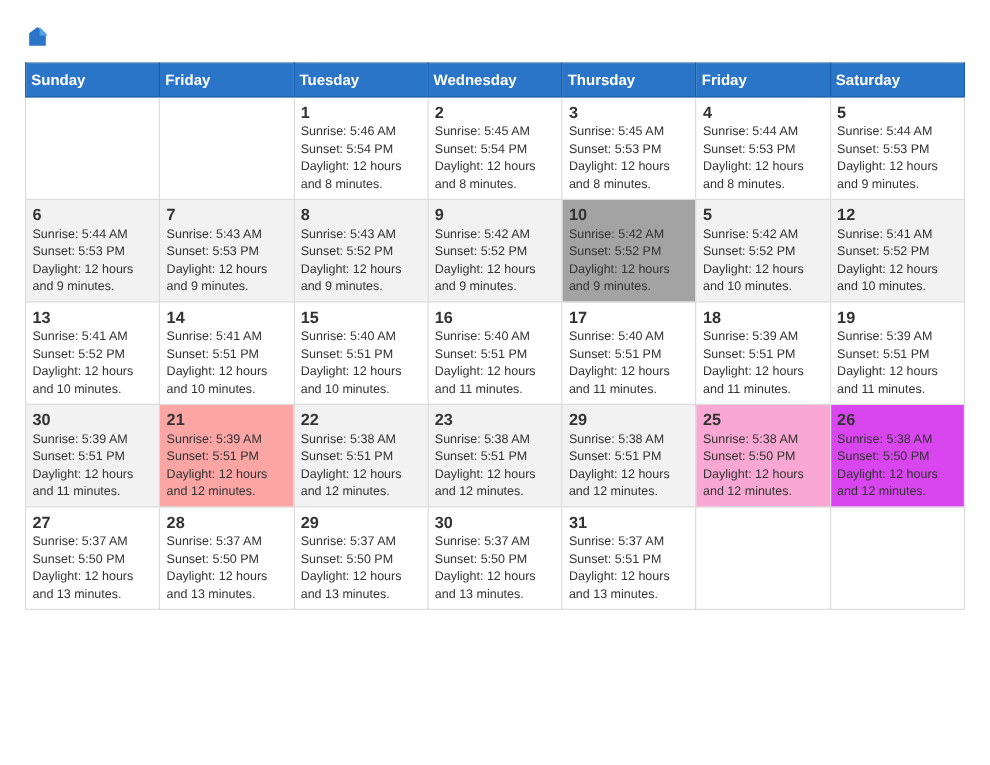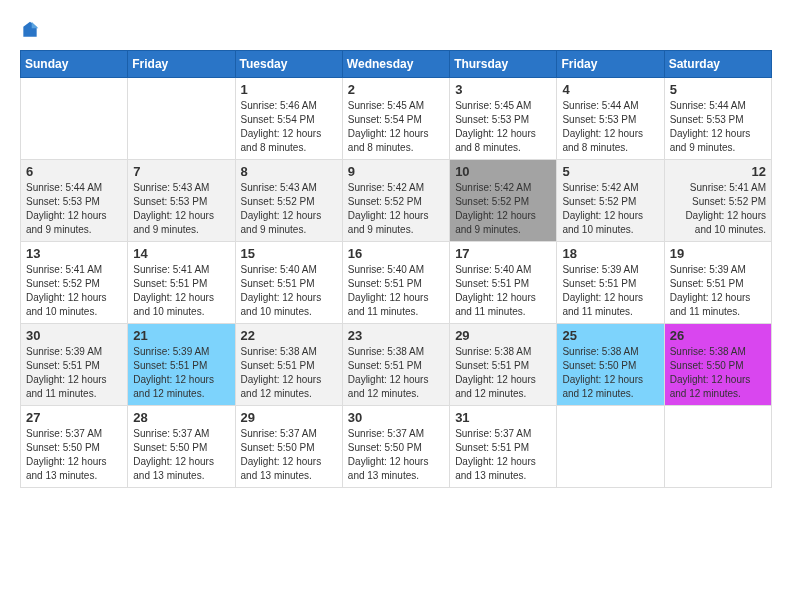--- a/index.html
+++ b/index.html
@@ -153,21 +153,21 @@
           <div class="day-info">Sunrise: 5:42 AM<br>Sunset: 5:52 PM<br>Daylight: 12 hours and 9 minutes.</div>
         </td>
         <td style="background: #a3a3a3;">
           <span class="day-number">10</span>
           <div class="day-info">Sunrise: 5:42 AM<br>Sunset: 5:52 PM<br>Daylight: 12 hours and 9 minutes.</div>
         </td>
         <td style="background: rgb(242, 242, 242);">
           <span class="day-number">5</span>
           <div class="day-info">Sunrise: 5:42 AM<br>Sunset: 5:52 PM<br>Daylight: 12 hours and 10 minutes.</div>
         </td>
-        <td style="background: rgb(242, 242, 242); text-align: right;">
+        <td style="background: rgb(242, 242, 242);">
           <span class="day-number">12</span>
           <div class="day-info">Sunrise: 5:41 AM<br>Sunset: 5:52 PM<br>Daylight: 12 hours and 10 minutes.</div>
         </td>
       </tr>
       <tr>
         <td>
           <span class="day-number">13</span>
           <div class="day-info">Sunrise: 5:41 AM<br>Sunset: 5:52 PM<br>Daylight: 12 hours and 10 minutes.</div>
         </td>
         <td>
@@ -193,37 +193,37 @@
         <td>
           <span class="day-number">19</span>
           <div class="day-info">Sunrise: 5:39 AM<br>Sunset: 5:51 PM<br>Daylight: 12 hours and 11 minutes.</div>
         </td>
       </tr>
       <tr style="background: rgb(242, 242, 242);">
         <td style="background: rgb(242, 242, 242);">
           <span class="day-number">30</span>
           <div class="day-info">Sunrise: 5:39 AM<br>Sunset: 5:51 PM<br>Daylight: 12 hours and 11 minutes.</div>
         </td>
-        <td style="background: #7dd3fc;">
+        <td style="background: #fca5a5;">
           <span class="day-number">21</span>
           <div class="day-info">Sunrise: 5:39 AM<br>Sunset: 5:51 PM<br>Daylight: 12 hours and 12 minutes.</div>
         </td>
         <td style="background: rgb(242, 242, 242);">
           <span class="day-number">22</span>
           <div class="day-info">Sunrise: 5:38 AM<br>Sunset: 5:51 PM<br>Daylight: 12 hours and 12 minutes.</div>
         </td>
         <td style="background: rgb(242, 242, 242);">
           <span class="day-number">23</span>
           <div class="day-info">Sunrise: 5:38 AM<br>Sunset: 5:51 PM<br>Daylight: 12 hours and 12 minutes.</div>
         </td>
         <td style="background: rgb(242, 242, 242);">
           <span class="day-number">29</span>
           <div class="day-info">Sunrise: 5:38 AM<br>Sunset: 5:51 PM<br>Daylight: 12 hours and 12 minutes.</div>
         </td>
-        <td style="background: #7dd3fc; margin-left: 36px;">
+        <td style="background: #f9a8d4; margin-left: 36px;">
           <span class="day-number">25</span>
           <div class="day-info">Sunrise: 5:38 AM<br>Sunset: 5:50 PM<br>Daylight: 12 hours and 12 minutes.</div>
         </td>
         <td style="background: #d946ef;">
           <span class="day-number">26</span>
           <div class="day-info">Sunrise: 5:38 AM<br>Sunset: 5:50 PM<br>Daylight: 12 hours and 12 minutes.</div>
         </td>
       </tr>
       <tr>
         <td>

